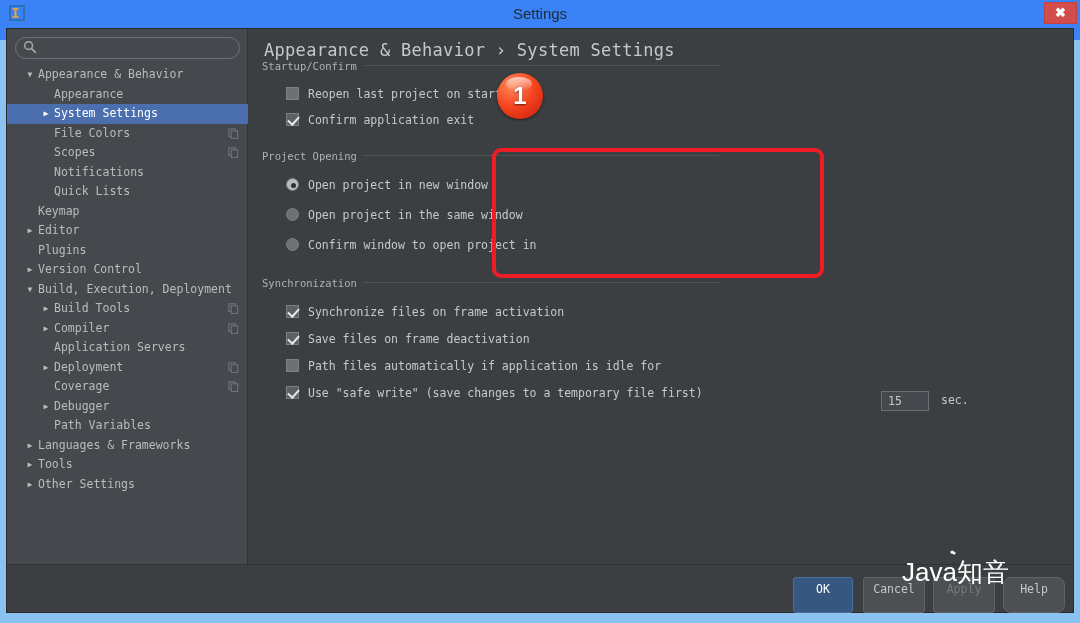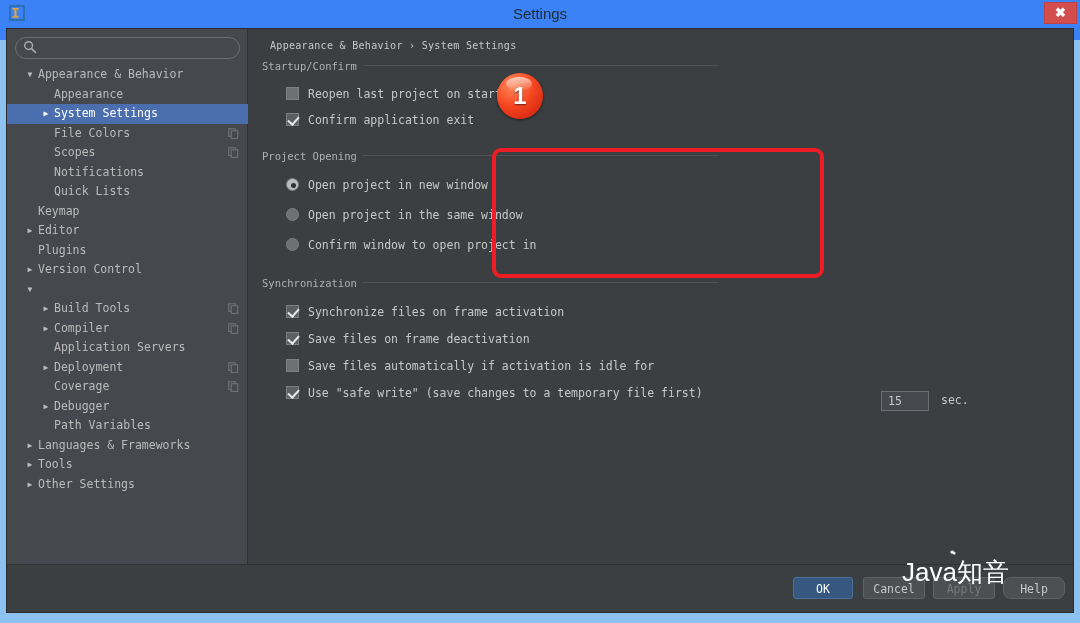--- a/index.html
+++ b/index.html
@@ -120,23 +120,23 @@
   .lvl1 .arrow { left: 33px; }
   .lvl1 .tlabel { left: 47px; }
 
   
   #content {
     position: absolute; left: 242px; top: 0;
     width: 824px; height: 535px;
     background: #3c3f41;
   }
   #breadcrumb {
-    position: absolute; left: 21px; top: 11px;
-    font-family: "DejaVu Sans Mono", monospace;
-    font-size: 10px; color: #c8c8c8;
+    position: absolute; left: 15px; top: 11px;
+    font-family: "DejaVu Sans Mono", monospace;
+    font-size: 17px; color: #c8c8c8;
     letter-spacing: .3px;
   }
   .sec-title {
     position: absolute;
     font-family: "DejaVu Sans Mono", monospace;
     font-size: 10.5px;
     color: #b0b0b0;
     background: #3c3f41;
     padding-right: 6px;
     z-index: 2;
@@ -261,21 +261,21 @@
 
   
   #buttonbar {
     position: absolute; left: 0; top: 535px;
     width: 1066px; height: 48px;
     background: #3c3f41;
     border-top: 1px solid #323232;
   }
   .btn {
     position: absolute; top: 12px;
-    height: 22px;
+    height: 36px;
     background: #4c5052;
     border: 1px solid #5e6366;
     border-radius: 3px;
     color: #c8c8c8;
     font-family: "DejaVu Sans Mono", monospace;
     font-size: 11.5px;
     line-height: 22px;
     text-align: center;
     cursor: pointer;
   }
@@ -389,20 +389,21 @@
           <div class="tree-row lvl0">
             <span class="arrow"></span>
             <span class="tlabel">Plugins</span>
           </div>
           <div class="tree-row lvl0">
             <span class="arrow">▶</span>
             <span class="tlabel">Version Control</span>
           </div>
           <div class="tree-row lvl0">
             <span class="arrow">▼</span>
+            <span class="tlabel">Build, Execution, Deployment</span>
           </div>
           <div class="tree-row lvl1">
             <span class="arrow">▶</span>
             <span class="tlabel">Build Tools</span>
             <svg class="copy-icon" viewBox="0 0 11 11">
               <rect x="0.8" y="0.8" width="6.5" height="7.6" fill="none" stroke="#9a9da0" stroke-width="1"></rect>
               <rect x="3.2" y="2.8" width="6.5" height="7.6" fill="#45484d" stroke="#9a9da0" stroke-width="1"></rect>
             </svg>
           </div>
           <div class="tree-row lvl1">
@@ -494,21 +495,21 @@
       <div class="opt-row" style="left:37px; top:274px;">
         <span class="cb checked"></span>
         <span class="olabel">Synchronize files on frame activation</span>
       </div>
       <div class="opt-row" style="left:37px; top:301px;">
         <span class="cb checked"></span>
         <span class="olabel">Save files on frame deactivation</span>
       </div>
       <div class="opt-row" style="left:37px; top:328px;">
         <span class="cb"></span>
-        <span class="olabel">Save files automatically if activation is idle for</span>
+        <span class="olabel">Path files automatically if application is idle for</span>
       </div>
       <input id="idle-field" type="text" value="15" style="">
       <div id="idle-unit">sec.</div>
       <div class="opt-row" style="left:37px; top:355px;">
         <span class="cb checked"></span>
         <span class="olabel">Use "safe write" (save changes to a temporary file first)</span>
       </div>
 
       <div id="redbox" style="border-color: rgb(238, 28, 37);"></div>
       <div id="badge">

